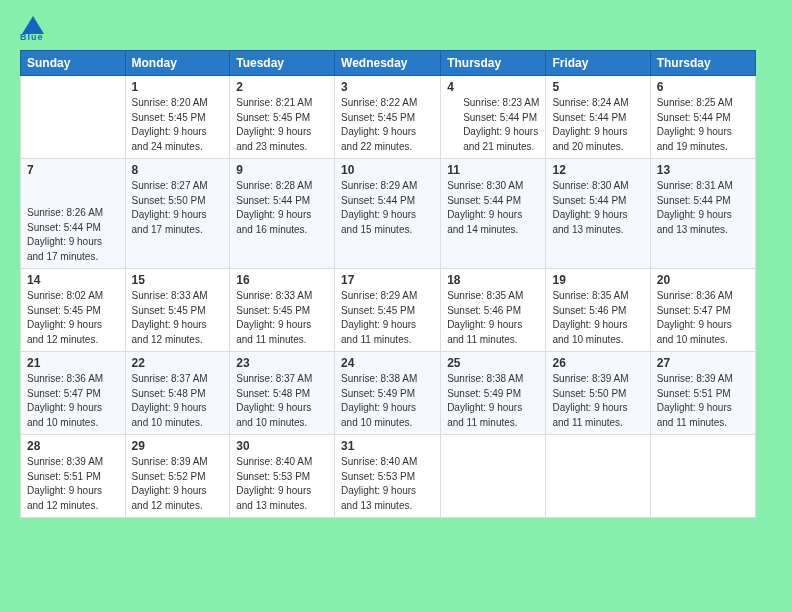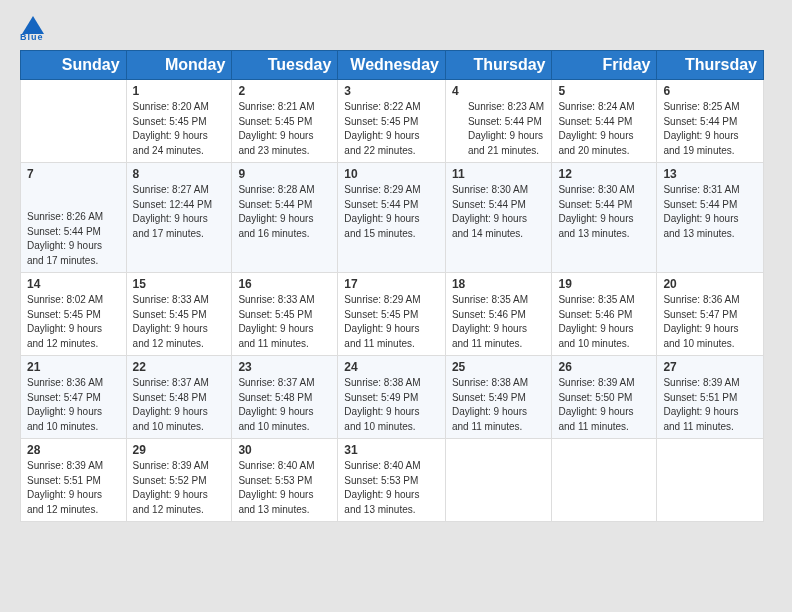--- a/index.html
+++ b/index.html
@@ -6,22 +6,22 @@
     body {
       font-family: Arial, sans-serif;
       background: #fff;
       width: 792px;
       height: 612px;
       overflow: hidden;
     }
     .page {
       width: 792px;
       height: 612px;
-      background: #e5e5e5;
-      padding: 16px 28px 12px 20px;
+      background: #86efac;
+      padding: 16px 36px 12px 20px;
     }
     .header {
       display: flex;
       justify-content: space-between;
       align-items: flex-start;
       margin-bottom: 8px;
     }
     .logo {
       display: flex;
       flex-direction: column;
@@ -40,24 +40,24 @@
       color: #555;
     }
     .calendar {
       width: 100%;
       border-collapse: collapse;
       border: 1px solid #ccc;
     }
     .calendar th {
       background: #2979c9;
       color: #fff;
-      font-size: 16px;
+      font-size: 12px;
       font-weight: bold;
       padding: 5px 6px;
-      text-align: right;
+      text-align: left;
       border: 1px solid #1a5fa0;
       margin-top: 46px;
     }
     .calendar td {
       vertical-align: top;
       padding: 4px 6px;
       border: 1px solid #ddd;
       width: 108px;
       font-size: 10px;
       color: #333;
@@ -182,21 +182,21 @@
           <td>
             <span class="day-num">7</span>
             <div class="day-info" style="white-space: pre-line; margin-top: 29px;">Sunrise: 8:26 AM
 Sunset: 5:44 PM
 Daylight: 9 hours
 and 17 minutes.</div>
           </td>
           <td>
             <span class="day-num">8</span>
             <div class="day-info" style="white-space: pre-line;">Sunrise: 8:27 AM
-Sunset: 12:44 PM
+Sunset: 5:50 PM
 Daylight: 9 hours
 and 17 minutes.</div>
           </td>
           <td>
             <span class="day-num">9</span>
             <div class="day-info" style="white-space: pre-line;">Sunrise: 8:28 AM
 Sunset: 5:44 PM
 Daylight: 9 hours
 and 16 minutes.</div>
           </td>

